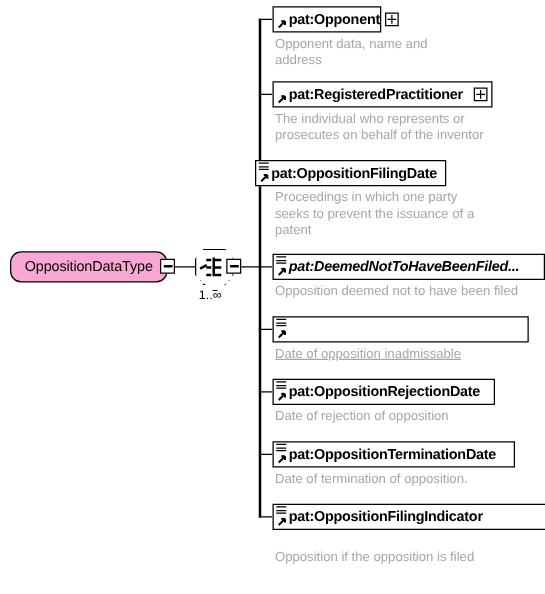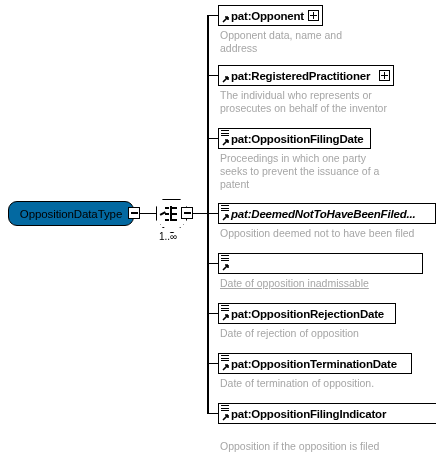--- a/index.html
+++ b/index.html
@@ -23,21 +23,21 @@
 
   
   .type-box {
     position: absolute;
     left: 8px;
     top: 201px;
     width: 126px;
     height: 25px;
     box-sizing: border-box;
     border: 1.5px solid #000;
-    background: #0369a1;
+    background: #f9a8d4;
     border-radius: 9px 9px 9px 9px;
     display: flex;
     align-items: center;
     justify-content: center;
   }
   .type-box .type-label {
     font-size: 11.5px;
     color: #000;
     letter-spacing: -0.1px;
     white-space: nowrap;
@@ -251,21 +251,21 @@
   <div class="occ-chevron"></div>
   <div class="occ-label">1..∞</div>
 
   <div class="wire wire-h" style="left:193px; top:212.5px; width:15px;"></div>
 
   <div class="wire wire-v" style="left:207px; top:15px; height:399px;"></div>
 
   <div id="elements-layer">
       <div class="wire wire-h" style="left: 207px; top: 14.75px; width: 11px;"></div>
       <div class="elem-shadow" style="left: 222px; top: 9px; width: 105px;"></div>
-      <div class="elem" style="left: 218px; top: 5px; width: 105px;">
+      <div class="elem" style="left: 218px; top: 5px; width: 87px;">
         <span class="ref-arrow">
           <svg width="8" height="8" viewBox="0 0 8 8">
             <path d="M7 1 L2 6 M7 1 L7 4 M7 1 L4 1" stroke="#000" stroke-width="1.6" fill="none"></path>
           </svg>
         </span>
         <span class="elem-label">pat:Opponent</span>
       </div>
       <div class="elem-toggle" style="position: absolute; left: 308px; top: 10px;">
         <span class="bar-h"></span>
         <span class="bar-v"></span>
@@ -279,21 +279,21 @@
           </svg>
         </span>
         <span class="elem-label">pat:RegisteredPractitioner</span>
       </div>
       <div class="elem-toggle" style="position: absolute; left: 379px; top: 70px;">
         <span class="bar-h"></span>
         <span class="bar-v"></span>
       </div>
       <div class="wire wire-h" style="left: 207px; top: 137.75px; width: 11px;"></div>
       <div class="elem-shadow" style="left: 222px; top: 132px; width: 153px;"></div>
-      <div class="elem" style="left: 218px; top: 128px; width: 153px;">
+      <div class="elem" style="left: 204px; top: 128px; width: 153px;">
         <span class="lines-glyph">
           <i></i>
           <i></i>
           <i></i>
         </span>
         <span class="ref-arrow">
           <svg width="8" height="8" viewBox="0 0 8 8">
             <path d="M7 1 L2 6 M7 1 L7 4 M7 1 L4 1" stroke="#000" stroke-width="1.6" fill="none"></path>
           </svg>
         </span>

